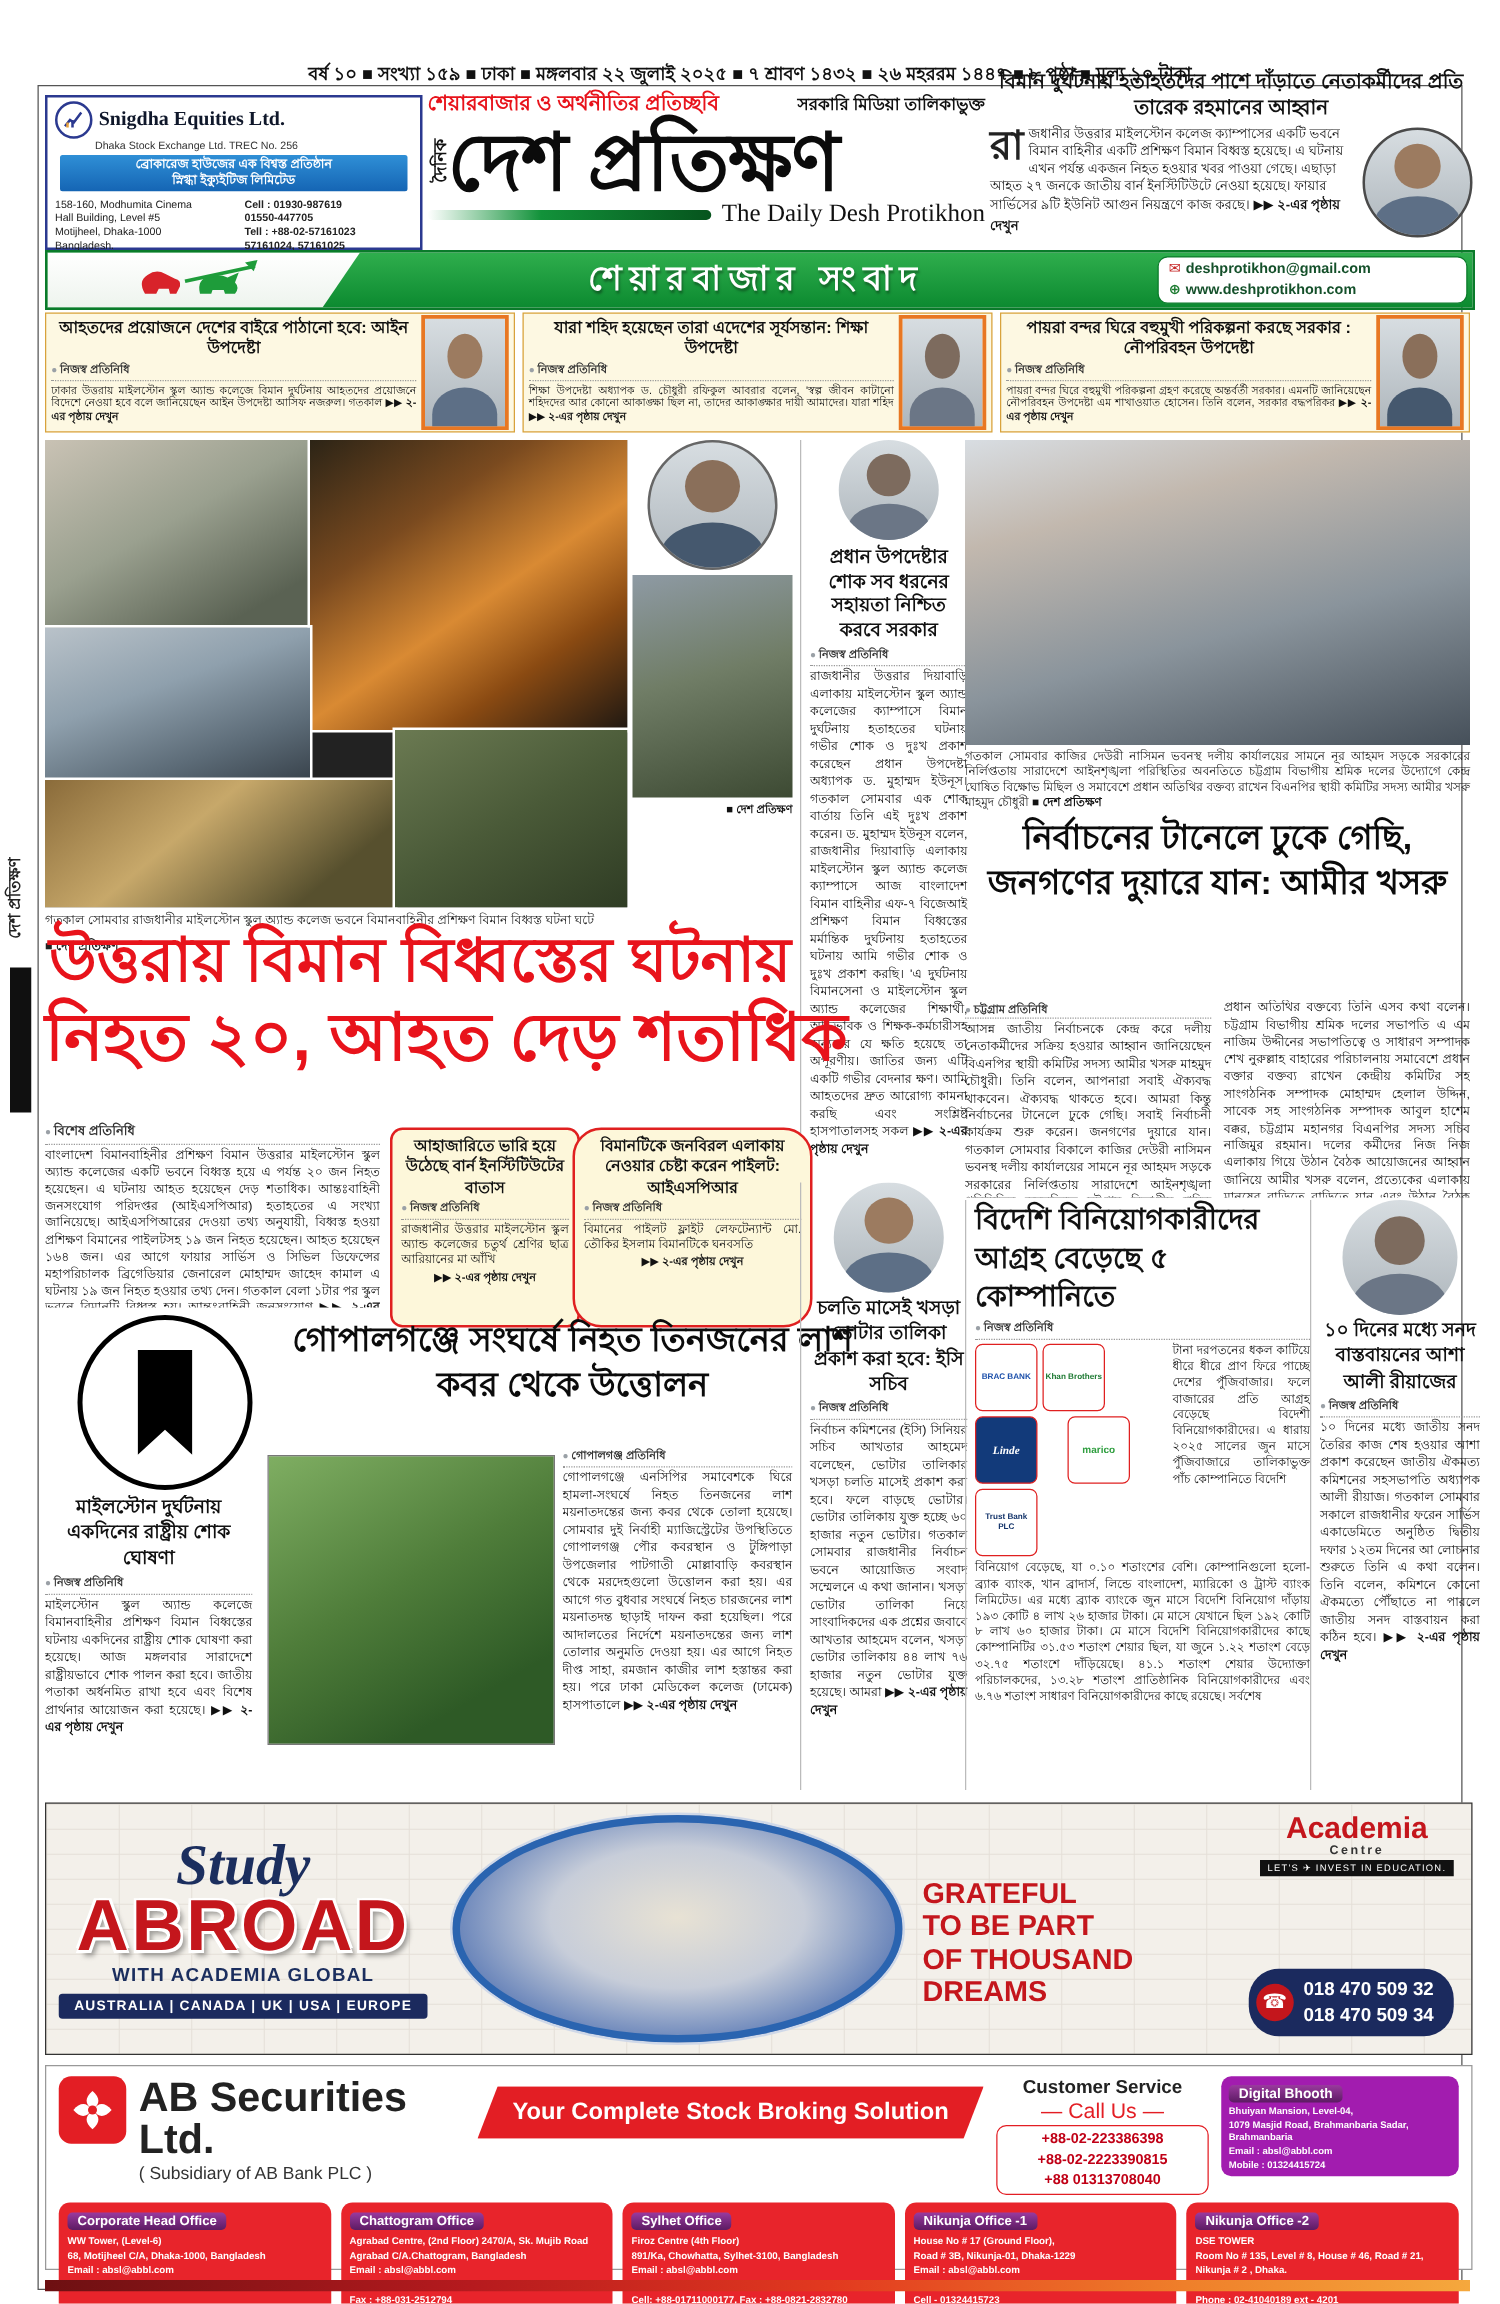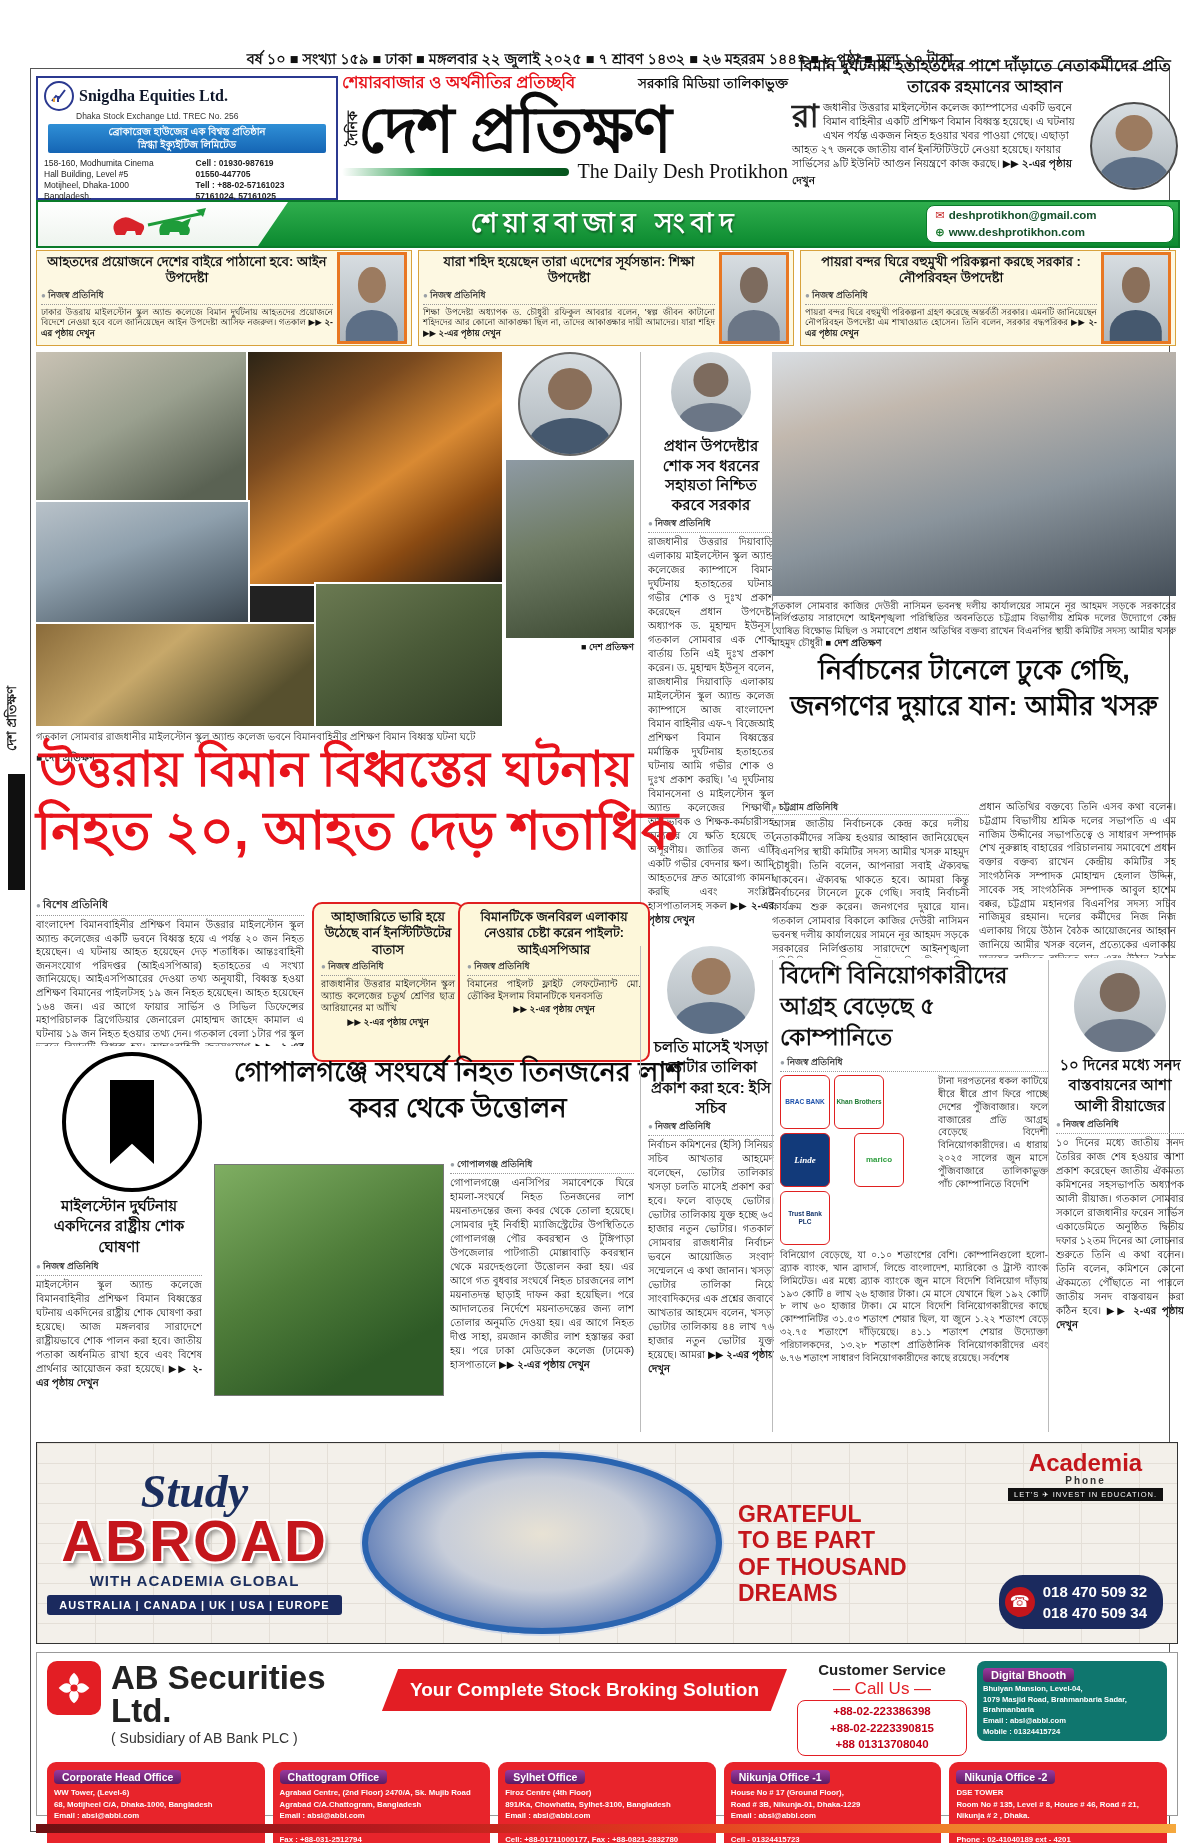--- a/index.html
+++ b/index.html
@@ -98,21 +98,21 @@
   
   .redh{left:36px;top:740px;width:600px;color:#e8131b;font-weight:800;text-align:center;line-height:1.2;}
   .redh .l1{font-size:49px;white-space:nowrap;}
   .redh .l2{font-size:53px;white-space:nowrap;}
   
   .mainbody{left:36px;top:896px;width:268px;height:150px;overflow:hidden;}
   .mainbody .byline{font-size:10.5px;}
   .mainbody .bd{font-size:10px;text-align:justify;line-height:1.36;}
   .ybox{background:#fdf7da;border:2px solid #e02020;border-radius:10px;padding:5px 7px;overflow:hidden;}
   .yboxA{left:312px;top:902px;width:134px;height:146px;}
-  .yboxB{left:458px;top:902px;width:174px;height:146px;}
+  .yboxB{left:458px;top:902px;width:174px;height:146px;border-radius:23px;}
   .ybox h3{margin:0;font-size:12.5px;font-weight:bold;text-align:center;line-height:1.3;}
   .ybox .bd{font-size:9.5px;text-align:justify;line-height:1.3;}
   .ybox .more{display:block;text-align:center;font-size:9px;}
   
   .ribbon-circle{left:62px;top:1052px;width:132px;height:132px;border:4px solid #000;border-radius:50%;display:flex;align-items:center;justify-content:center;background:#fff;}
   .ribbon{width:44px;height:84px;background:#000;clip-path:polygon(0 0,100% 0,100% 100%,50% 76%,0 100%);}
   .mourn{left:36px;top:1196px;width:166px;height:236px;overflow:hidden;}
   .mourn h3{margin:0 0 2px;font-size:15px;font-weight:bold;text-align:center;line-height:1.35;}
   
   .gopalh{left:208px;top:1054px;width:500px;font-size:27px;font-weight:800;text-align:center;line-height:1.35;color:#0b0b0b;}
@@ -158,21 +158,21 @@
   .ab-top{display:flex;align-items:flex-start;padding:8px 10px 0 10px;gap:10px;}
   .ab-logo{width:54px;height:54px;border-radius:10px;background:#e31e24;display:flex;align-items:center;justify-content:center;flex:none;}
   .ab-nameblock{width:300px;}
   .ab-name{font-size:33px;color:#222;font-weight:bold;line-height:1;}
   .ab-sub{font-size:14px;color:#333;margin-top:3px;}
   .ab-slogan{margin-top:8px;background:#e31e24;color:#fff;font-size:19px;font-weight:bold;padding:10px 28px;clip-path:polygon(4% 0,100% 0,96% 100%,0 100%);white-space:nowrap;align-self:flex-start;}
   .ab-cs{width:170px;text-align:center;flex:none;}
   .ab-cs-title{font-size:15px;font-weight:bold;color:#222;}
   .ab-callus{color:#e31e24;font-size:17px;font-weight:normal;margin:1px 0;}
   .ab-phones{border:1.5px solid #e31e24;border-radius:8px;padding:2px 4px;color:#c00016;font-size:11.5px;font-weight:bold;line-height:1.45;}
-  .ab-db{width:178px;background:#0f766e;border-radius:8px;padding:4px 6px;color:#fff;flex:none;}
+  .ab-db{width:178px;background:#a21caf;border-radius:8px;padding:4px 6px;color:#fff;flex:none;}
   .db-title{display:inline-block;background:linear-gradient(#9a3a9e,#5c1b63);border-radius:4px;font-size:11px;font-weight:bold;padding:1px 8px;margin-bottom:2px;}
   .db-line{font-size:7.6px;font-weight:bold;line-height:1.4;}
   .offices{display:flex;gap:8px;padding:6px 10px 0 10px;}
   .office{flex:1;background:#e8242b;border-radius:9px;padding:5px 7px;color:#fff;min-height:96px;}
   .of-title{display:inline-block;background:linear-gradient(#9a3a9e,#5c1b63);border-radius:4px;font-size:10.5px;font-weight:bold;padding:1px 8px;margin-bottom:3px;}
   .of-line{font-size:7.8px;font-weight:bold;line-height:1.5;}
   .footerbar{left:36px;top:1824px;width:1140px;height:9px;background:linear-gradient(90deg,#6d1012,#b61a1e 30%,#e2391f 55%,#ef7f2a 80%,#f5a83d);}
 </style>
 </head>
 <body>
@@ -408,21 +408,21 @@
     <div class="st-left">
       <div class="st-study">Study</div>
       <div class="st-abroad">ABROAD</div>
       <div class="st-with">WITH ACADEMIA GLOBAL</div>
       <div class="st-countries">AUSTRALIA | CANADA | UK | USA | EUROPE</div>
     </div>
     <div class="st-oval"></div>
     <div class="st-right">
       <div class="st-brand">
         <div class="st-brandname"><span>Academia</span></div>
-        <div class="st-brandsub">Phone</div>
+        <div class="st-brandsub">Centre</div>
         <div class="st-tag">LET'S ✈ INVEST IN EDUCATION.</div>
       </div>
       <div class="st-grateful">
         <div>GRATEFUL</div>
         <div>TO BE PART</div>
         <div>OF THOUSAND</div>
         <div>DREAMS</div>
       </div>
       <div class="st-phone">
         <span class="st-phoneicon">☎</span>

